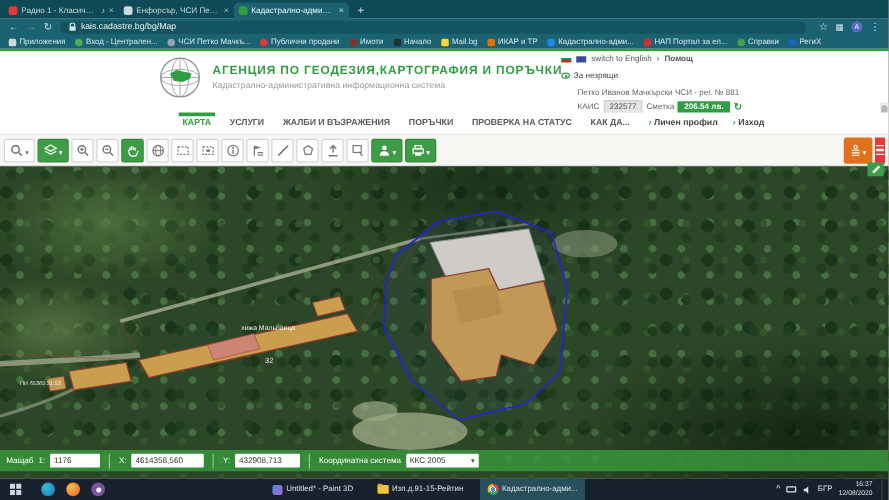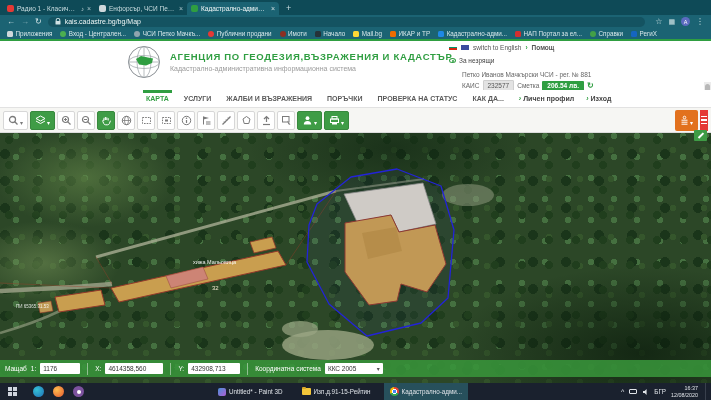--- a/index.html
+++ b/index.html
@@ -219,21 +219,21 @@
 
   <div class="header">
     <svg class="logo" width="34" height="34" viewBox="0 0 34 34">
       <circle cx="17" cy="17" r="15.5" fill="#fff" stroke="#8a8f94" stroke-width="1"></circle>
       <ellipse cx="17" cy="17" rx="7" ry="15.5" fill="none" stroke="#9aa0a5" stroke-width=".7"></ellipse>
       <ellipse cx="17" cy="17" rx="15.5" ry="6.5" fill="none" stroke="#9aa0a5" stroke-width=".7"></ellipse>
       <line x1="17" y1="1.5" x2="17" y2="32.5" stroke="#9aa0a5" stroke-width=".7"></line>
       <line x1="1.5" y1="17" x2="32.5" y2="17" stroke="#9aa0a5" stroke-width=".7"></line>
       <path d="M9,14 L14,11 L21,12.5 L26,13.5 L25,18 L19,20.5 L12,19.5 Z" fill="#2f9e41"></path>
     </svg>
-    <div class="htitle">АГЕНЦИЯ ПО ГЕОДЕЗИЯ,ВЪЗРАЖЕНИЯ И КАДАСТЪР</div>
+    <div class="htitle">АГЕНЦИЯ ПО ГЕОДЕЗИЯ,КАРТОГРАФИЯ И ПОРЪЧКИ</div>
     <div class="hsub">Кадастрално-административна информационна система</div>
 
     <div class="hr1">
       <span class="flag flag-bg"></span>
       <span class="flag flag-uk"></span>
       <span>switch to English</span>
       <span class="chev-g"></span>
       <span style="font-weight:bold">Помощ</span>
     </div>
     <div class="hr2">

